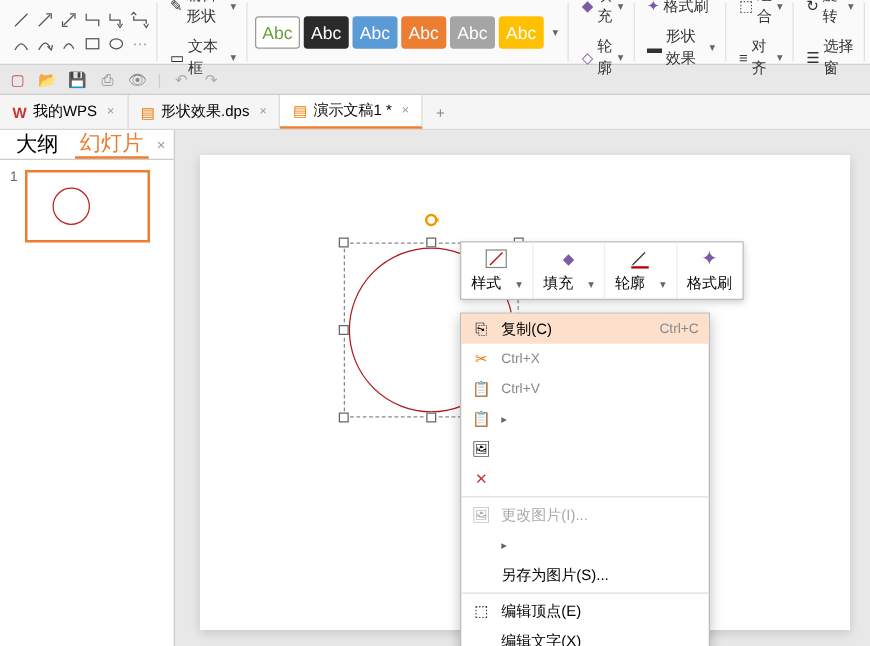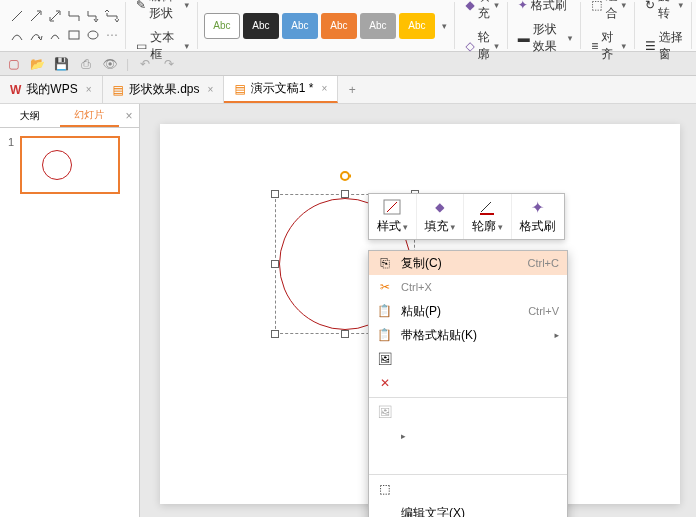--- a/index.html
+++ b/index.html
@@ -5,39 +5,39 @@
 *{box-sizing:border-box;margin:0;padding:0;font-family:"Microsoft YaHei",sans-serif;font-size:12px}
 body{width:696px;height:517px;background:#fff;overflow:hidden;position:relative}
 .ribbon{height:52px;background:#fafafa;border-bottom:1px solid #d0d0d0;display:flex;align-items:stretch;padding:2px 4px;gap:2px}
 .rgrp{display:flex;flex-direction:column;padding:2px 4px;border-right:1px solid #e0e0e0;justify-content:center}
 .shape-grid{display:grid;grid-template-columns:repeat(6,18px);gap:1px}
 .si{width:18px;height:18px;display:flex;align-items:center;justify-content:center;cursor:pointer;color:#555}
 .si svg{width:14px;height:14px}
 .rbtn{display:flex;align-items:center;gap:3px;padding:3px 4px;cursor:pointer;color:#333}
 .dd{font-size:9px;color:#666}
 .style-row{display:flex;gap:3px;align-items:center}
-.style-box{width:36px;height:26px;border-radius:3px;display:flex;align-items:center;justify-content:center;font-size:10px;cursor:pointer}
+.style-box{width:36px;height:26px;border-radius:3px;display:flex;align-items:center;justify-content:center;font-size:14px;cursor:pointer}
 .sb1{background:#fff;border:1px solid #999;color:#6b9e3f}
 .sb2{background:#2b2b2b;color:#fff}
 .sb3{background:#5b9bd5;color:#fff}
 .sb4{background:#ed7d31;color:#fff}
 .sb5{background:#a5a5a5;color:#fff}
 .sb6{background:#ffc000;color:#fff}
 .vstack{display:flex;flex-direction:column;gap:1px}
 .qat{height:24px;background:#e8e8e8;border-bottom:1px solid #ccc;display:flex;align-items:center;padding:0 6px;gap:8px}
 .qi{width:16px;height:16px;cursor:pointer;display:flex;align-items:center;justify-content:center}
 .tabs{height:28px;background:#f5f5f5;border-bottom:1px solid #d8d8d8;display:flex;align-items:stretch}
 .tab{display:flex;align-items:center;gap:5px;padding:0 10px;border-right:1px solid #d8d8d8;cursor:pointer;position:relative}
 .tab.active{background:#fff;border-bottom:2px solid #ed7d31}
 .tx{font-size:10px;color:#999;cursor:pointer;margin-left:3px}
 .tab-add{width:28px;display:flex;align-items:center;justify-content:center;cursor:pointer;color:#888}
 .workspace{display:flex;height:413px}
 .sidebar{width:140px;border-right:1px solid #ccc;background:#fff}
 .side-tabs{display:flex;border-bottom:1px solid #ccc;height:24px}
-.stab{flex:1;display:flex;align-items:center;justify-content:center;cursor:pointer;font-size:10px}
+.stab{flex:1;display:flex;align-items:center;justify-content:center;cursor:pointer;font-size:17px}
 .stab.active{color:#ed7d31;border-bottom:2px solid #ed7d31}
 .side-close{width:20px;display:flex;align-items:center;justify-content:center;cursor:pointer;color:#999}
 .thumbs{padding:8px}
 .thumb{display:flex;gap:6px;align-items:flex-start}
 .tnum{font-size:11px;color:#666}
 .tpv{width:100px;height:58px;border:2px solid #ed7d31;background:#fff;position:relative}
 .tpv-circ{position:absolute;left:20px;top:12px;width:30px;height:30px;border:1.5px solid #c02020;border-radius:50%}
 .canvas-area{flex:1;background:#e8e8e8;position:relative;overflow:hidden}
 .slide{position:absolute;left:20px;top:20px;width:520px;height:380px;background:#fff;box-shadow:0 2px 8px rgba(0,0,0,.15)}
 .shape-sel{position:absolute;left:115px;top:70px;width:140px;height:140px}
@@ -45,21 +45,21 @@
 .h{position:absolute;width:8px;height:8px;background:#fff;border:1px solid #666}
 .h.tl{left:-4px;top:-4px}.h.tm{left:calc(50% - 4px);top:-4px}.h.tr{right:-4px;top:-4px}
 .h.ml{left:-4px;top:calc(50% - 4px)}.h.mr{right:-4px;top:calc(50% - 4px)}
 .h.bl{left:-4px;bottom:-4px}.h.bm{left:calc(50% - 4px);bottom:-4px}.h.br{right:-4px;bottom:-4px}
 .rot{position:absolute;left:calc(50% - 6px);top:-24px;width:12px;height:12px;cursor:pointer}
 .circ{position:absolute;inset:4px;border:1.5px solid #b01818;border-radius:50%}
 .mini-tb{position:absolute;left:368px;top:193px;background:#fff;border:1px solid #bbb;box-shadow:0 2px 6px rgba(0,0,0,.2);display:flex}
 .mtb-item{display:flex;flex-direction:column;align-items:center;padding:4px 8px;gap:2px;cursor:pointer;border-right:1px solid #eee}
 .mtb-item:last-child{border-right:none}
 .mtb-ic{width:20px;height:18px;display:flex;align-items:center;justify-content:center}
-.mtb-lb{font-size:11px;display:flex;align-items:center;gap:2px}
+.mtb-lb{font-size:11px;display:flex;align-items:center;gap:12px}
 .ctx{position:absolute;left:368px;top:250px;width:200px;background:#fff;border:1px solid #bbb;box-shadow:0 3px 10px rgba(0,0,0,.25)}
 .ci{display:flex;align-items:center;height:24px;padding:0 8px;gap:8px;cursor:pointer}
 .ci:hover,.ci.hi{background:#fde0cc}
 .ci.dis{color:#aaa;cursor:default}
 .ci-ic{width:16px;height:16px;display:flex;align-items:center;justify-content:center;flex-shrink:0}
 .ci-lb{flex:1}
 .ci-sc{color:#888;font-size:11px}
 .ci-ar{color:#666;font-size:9px}
 .sep{height:1px;background:#ddd;margin:2px 0}
 </style>
@@ -317,47 +317,48 @@
       <span class="ci-ic">⎘</span>
       <span class="ci-lb">复制(C)</span>
       <span class="ci-sc">Ctrl+C</span>
     </div>
   <div class="ci">
       <span class="ci-ic" style="color:#e70">✂</span>
       <span class="ci-sc">Ctrl+X</span>
     </div>
   <div class="ci">
       <span class="ci-ic">📋</span>
-      <span class="ci-lb">粘贴(P)</span>
       <span class="ci-sc">Ctrl+V</span>
     </div>
   <div class="ci">
       <span class="ci-ic">📋</span>
-      <span class="ci-lb">带格式粘贴(K)</span>
       <span class="ci-ar">▸</span>
     </div>
   <div class="ci">
       <span class="ci-ic">🖼</span>
     </div>
   <div class="ci">
       <span class="ci-ic" style="color:#c33">✕</span>
     </div>
   <div class="sep"></div>
   <div class="ci dis">
       <span class="ci-ic">🖼</span>
+      <span class="ci-lb">更改图片(I)...</span>
     </div>
   <div class="ci">
       <span class="ci-ic"></span>
       <span class="ci-ar">▸</span>
     </div>
   <div class="ci">
       <span class="ci-ic"></span>
+      <span class="ci-lb">另存为图片(S)...</span>
     </div>
   <div class="sep"></div>
   <div class="ci">
       <span class="ci-ic">⬚</span>
+      <span class="ci-lb">编辑顶点(E)</span>
     </div>
   <div class="ci">
       <span class="ci-ic"></span>
       <span class="ci-lb">编辑文字(X)</span>
     </div>
 
 </div>
 
 </body></html>

